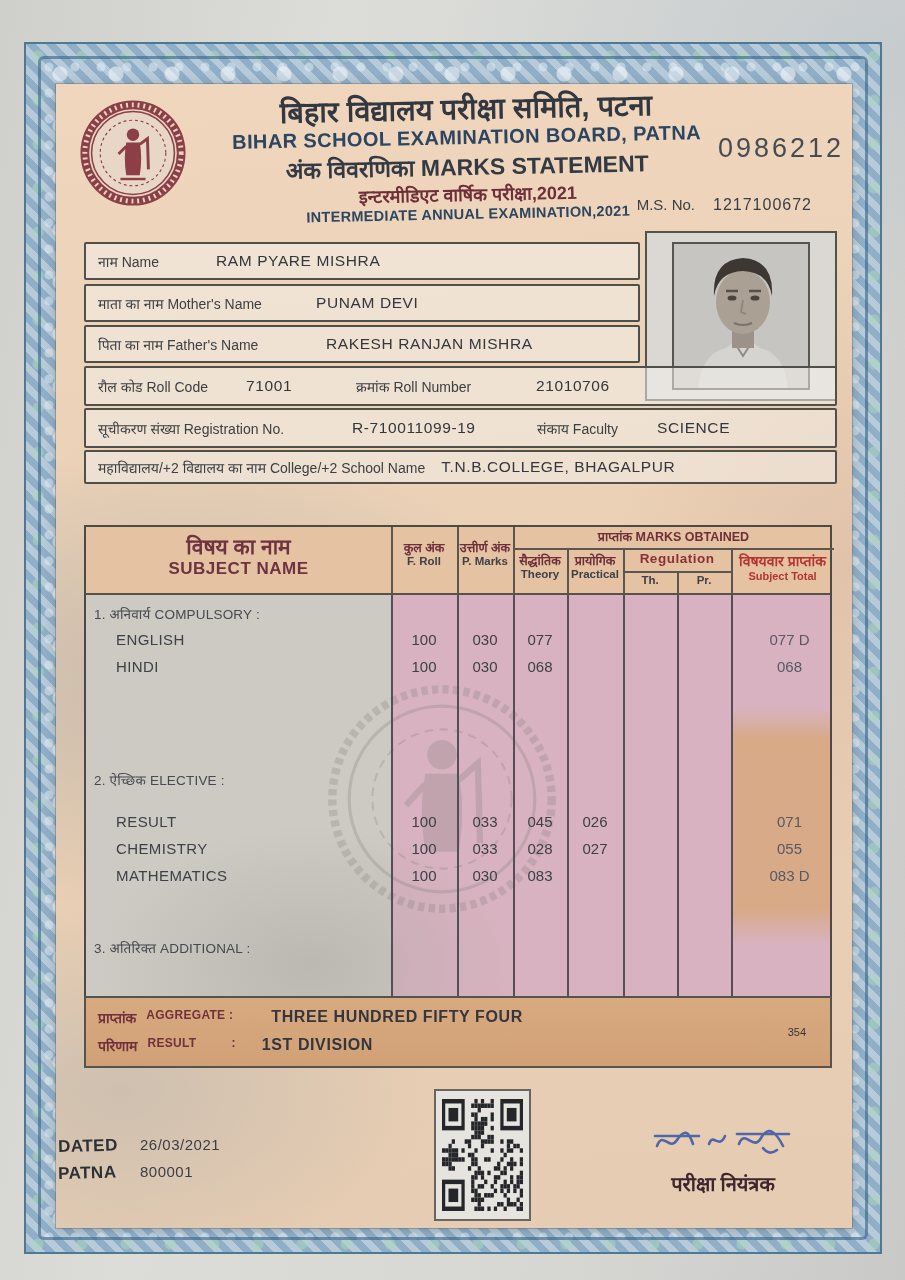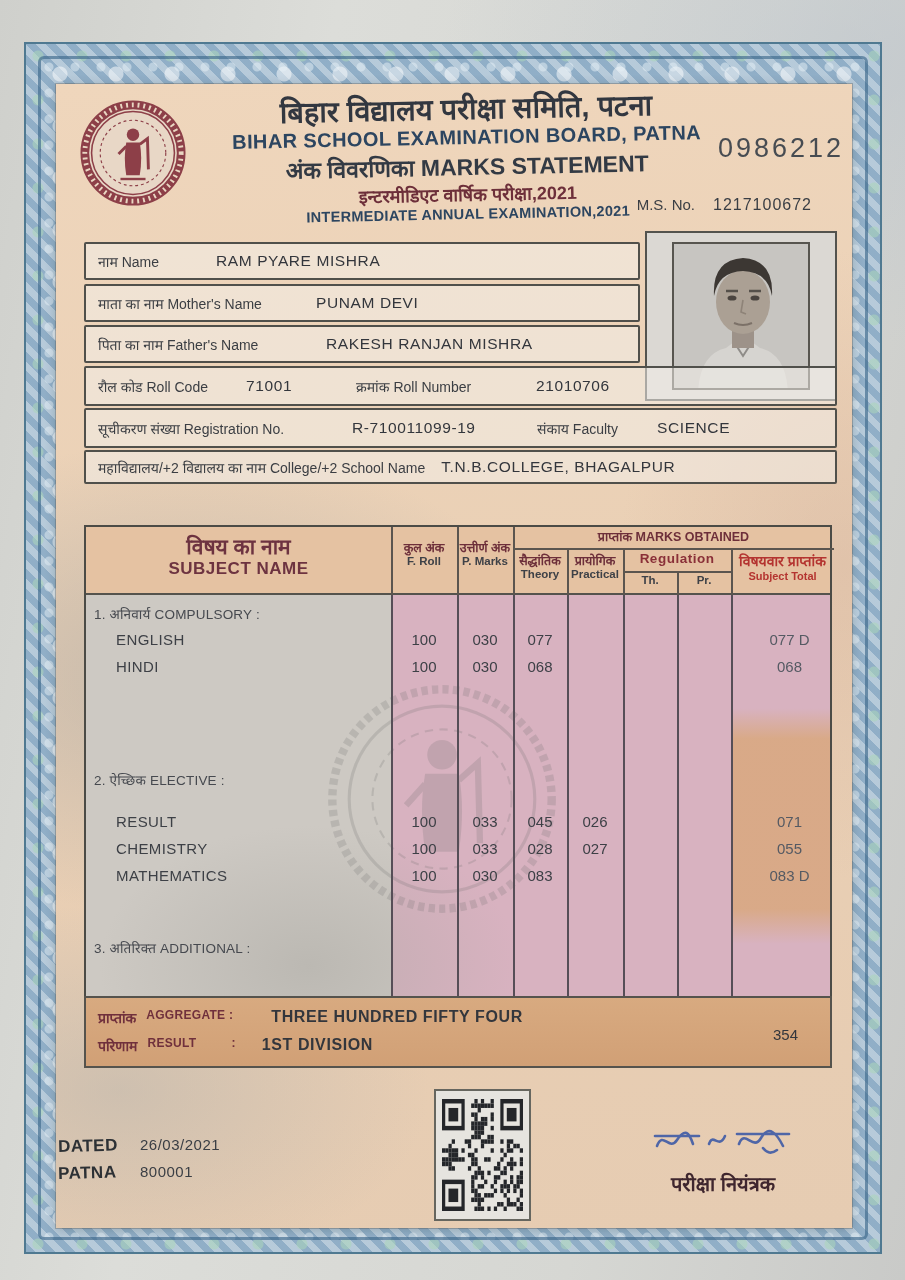--- a/index.html
+++ b/index.html
@@ -89,32 +89,32 @@
   .wm { position:absolute; left:240px; top:88px; width:232px; height:232px; opacity:.20;
         filter:grayscale(1); }
 
   .agg { position:absolute; left:28px; top:912px; width:748px; height:72px;
          background:linear-gradient(180deg,#d8aa80,#d1a076); border:2px solid #55534d;
          padding:10px 0 0 12px; }
   .aline { display:flex; align-items:flex-start; margin-bottom:9px; }
   .ahi { font-size:14px; font-weight:bold; color:#70303c; }
   .aen { font-size:12px; font-weight:bold; color:#70303c; margin-left:10px; letter-spacing:.3px; }
   .aval { font-size:16px; font-weight:bold; color:#33363c; margin-left:38px; letter-spacing:.6px; }
-  .anum { position:absolute; right:32px; top:28px; font-size:15px; color:#33363c; }
+  .anum { position:absolute; right:24px; top:28px; font-size:11px; color:#33363c; }
 
   .dated { position:absolute; left:2px; top:1052px; font-size:17px; color:#2d3135; }
   .dated .row { display:flex; margin-bottom:7px; }
   .dated .dl { font-weight:bold; width:82px; letter-spacing:.5px; transform:rotate(-1.5deg); }
   .dated .dv { font-size:15px; color:#3a3e44; letter-spacing:.5px; }
 
   .qrbox { position:absolute; left:378px; top:1005px; width:97px; height:132px;
            background:#e6e4df; border:2px solid #66665f; display:flex; align-items:center;
            justify-content:center; }
 
-  .sig { position:absolute; right:-6px; top:1038px; width:270px; text-align:center; }
+  .sig { position:absolute; right:-6px; top:1038px; width:270px; text-align:center;font-family:Liberation Serif, serif; }
   .sig .hi { font-size:20px; font-weight:bold; color:#3f262e; margin-top:2px; }
   .sig .en { font-size:16.5px; font-weight:bold; color:#3f262e; }
 </style>
 </head>
 <body>
 
 <div class="scan">
  <div class="frame">
   <div class="sheet">
 

